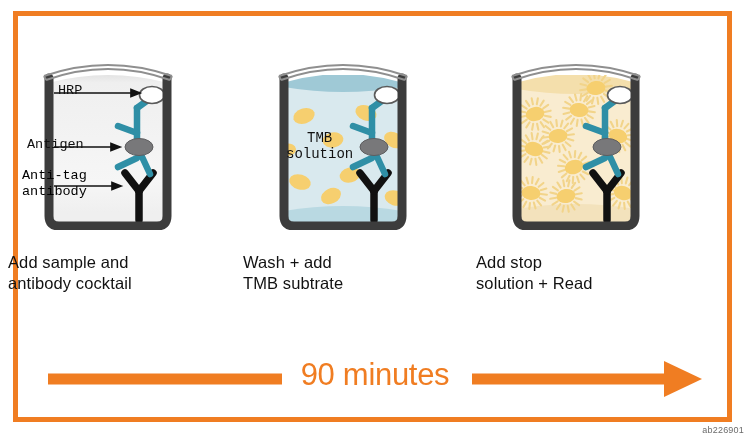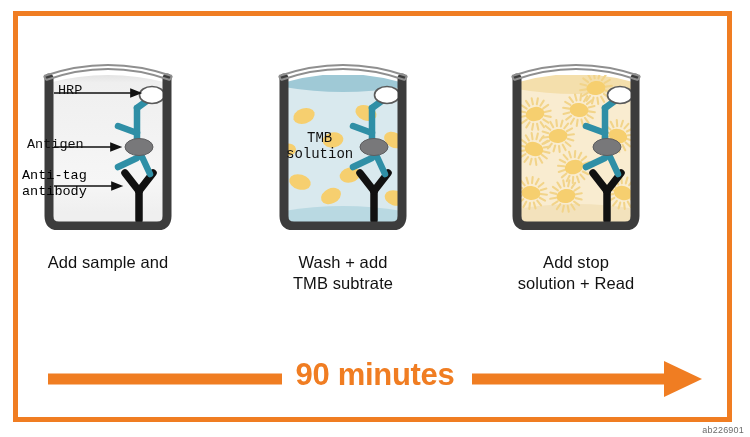--- a/index.html
+++ b/index.html
@@ -35,39 +35,39 @@
   .well-wrap{
     position:relative;
     width:200px;height:200px;
     margin:0 auto;
     font-family:Liberation Mono, monospace;
   }
   .caption{
     position:absolute;
     top:222px;
     width:200px;
-    text-align:center;
+    text-align:left;
     font-size:16.5px;
     line-height:21px;
     color:#121212;
     letter-spacing:.1px;
   }
   .caption .ln{display:block;}
 
   .timeline{
     position:absolute;
     left:40px;top:355px;
     width:670px;height:46px;
   }
   .tl-text{
     position:absolute;
     left:0;top:0;width:670px;
     text-align:center;
     font-size:31px;
-    font-weight:bold;
+    font-weight:normal;
     color:#f07d22;
     letter-spacing:-.3px;
     line-height:40px;
   }
   .code{
     position:absolute;
     right:6px;bottom:2px;
     font-size:9px;
     color:#6b6b6b;
     letter-spacing:.2px;
@@ -153,20 +153,21 @@
           <span>Antigen</span>
         </div>
         <div style="position:absolute;left:14px;top:138px;font-size:13.5px;line-height:15.5px;color:#000000;">
           <span style="display:block">Anti-tag</span>
           <span style="display:block">antibody</span>
         </div>
       </div>
 
       <div class="caption">
         <span class="ln">Add sample and</span>
+        <span class="ln">antibody cocktail</span>
       </div>
     </div>
 
     <div class="well-col c2">
       <div class="well-wrap">
         <svg width="200" height="200" viewBox="0 0 200 200">
           <defs>
             <clipPath id="clip2">
               <path d="M41,45 L159,45 L159,186 Q159,196 149,196 L51,196 Q41,196 41,186 Z"></path>
             </clipPath>

